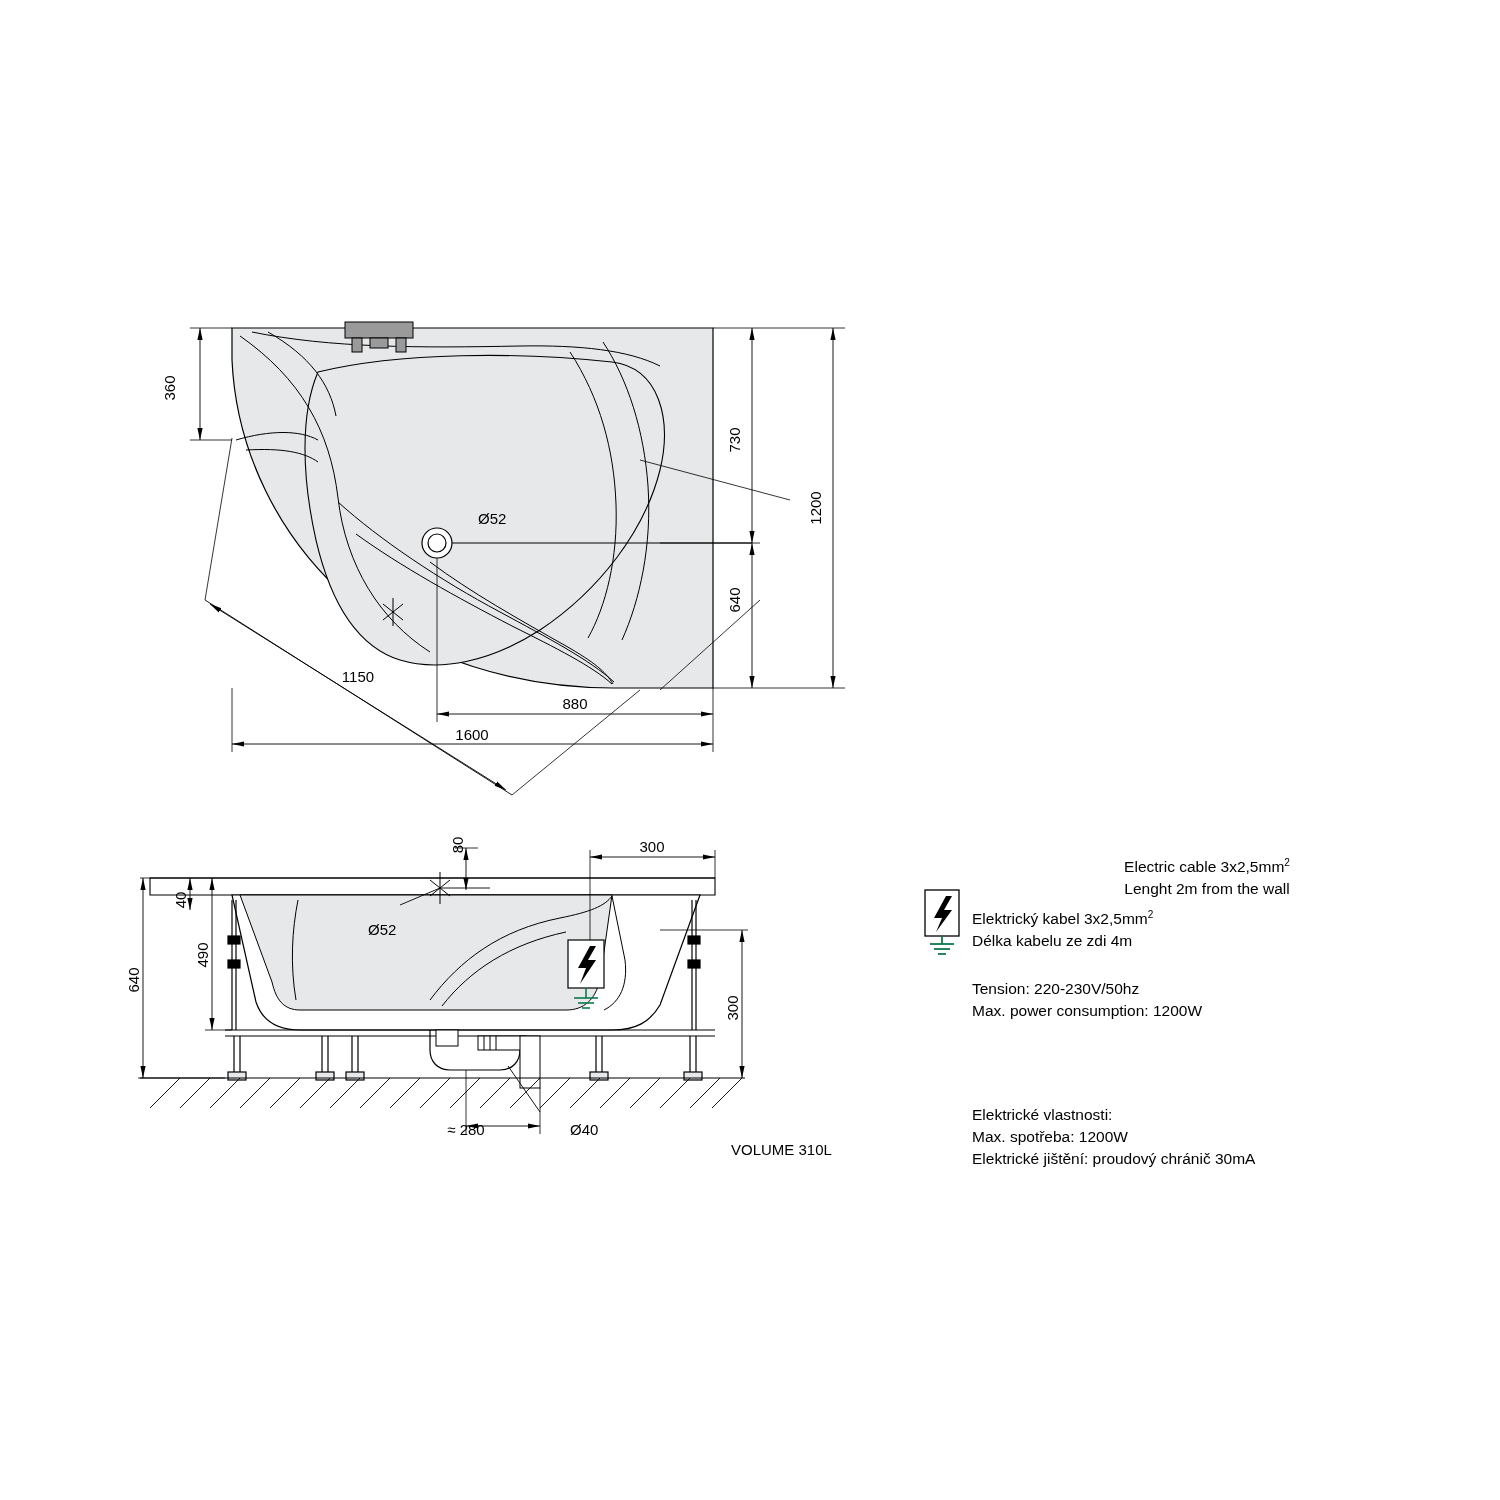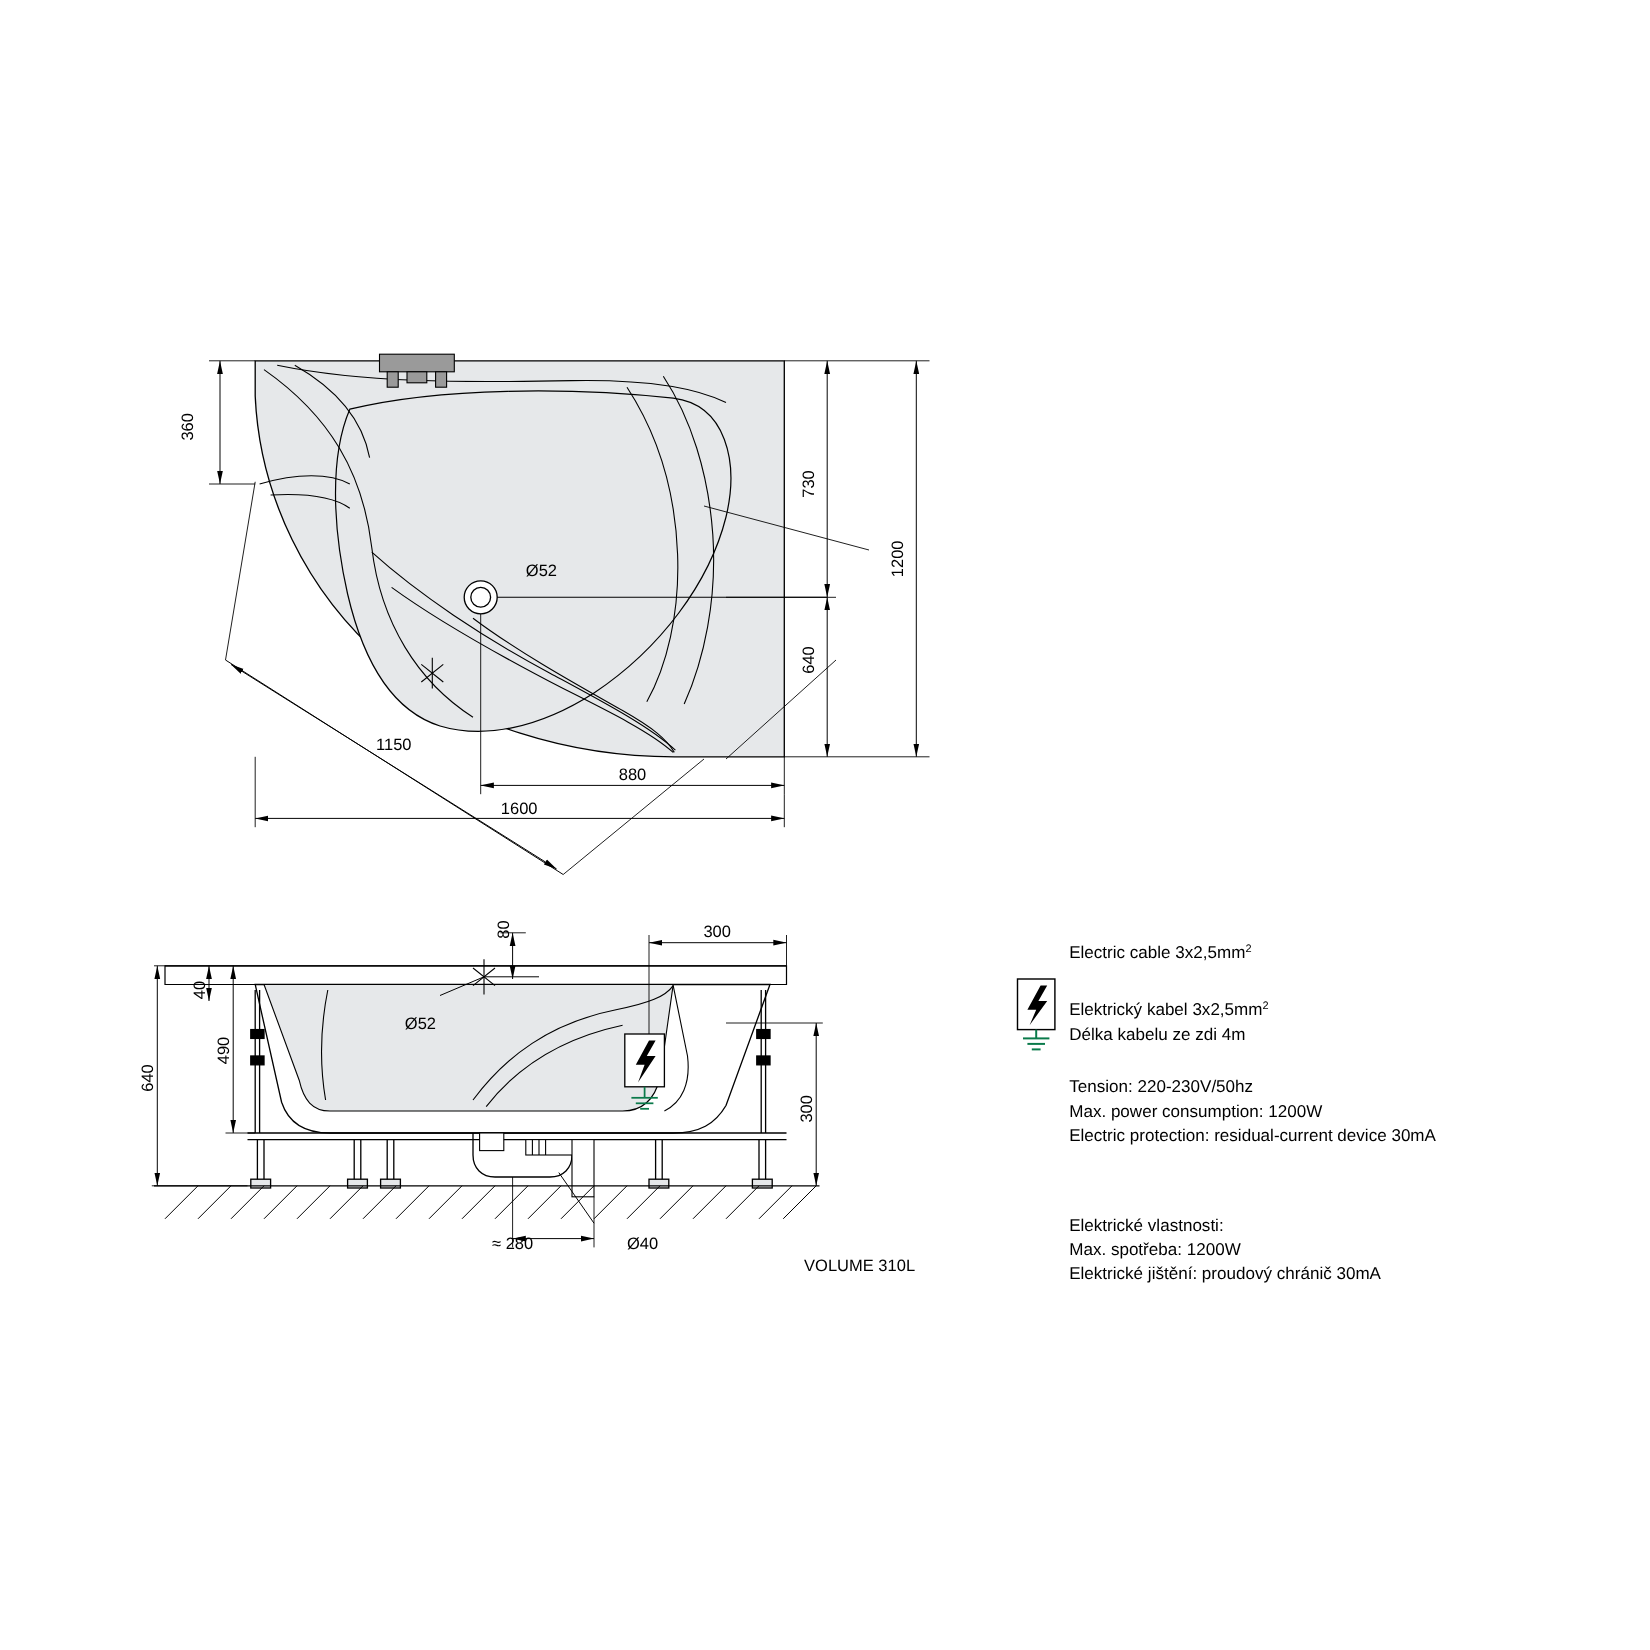--- a/index.html
+++ b/index.html
@@ -266,32 +266,32 @@
     <path d="M946,896 L934,918 L942,918 L936,932 L952,910 L944,910 L952,896 Z" fill="#000"></path>
     <g stroke="#0a7a4a" stroke-width="1.8">
       <line x1="942" y1="936" x2="942" y2="944"></line>
       <line x1="930" y1="944" x2="954" y2="944"></line>
       <line x1="934" y1="949" x2="950" y2="949"></line>
       <line x1="938" y1="954" x2="946" y2="954"></line>
     </g>
   </g>
 </svg>
 
-<div style="position:absolute; left:972px; top:852px; width:470px;">
+<div style="position:absolute; left:972px; top:852px; width:470px;text-align:center;">
   <div class="spec"><span>Electric cable 3x2,5mm</span><span class="sup">2</span></div>
+  <div class="spec">Lenght 2m from the wall</div>
 </div>
 
 <div style="position:absolute; left:972px; top:904px; width:470px;">
   <div class="spec"><span>Elektrický kabel 3x2,5mm</span><span class="sup">2</span></div>
   <div class="spec">Délka kabelu ze zdi 4m</div>
 </div>
 
 <div style="position:absolute; left:972px; top:978px; width:470px;">
   <div class="spec">Tension: 220-230V/50hz</div>
   <div class="spec">Max. power consumption: 1200W</div>
-  <div class="spec">Electric protection: residual-current device 30mA</div>
 </div>
 
 <div style="position:absolute; left:972px; top:1092px; width:470px;margin-top:12px;">
   <div class="spec">Elektrické vlastnosti:</div>
   <div class="spec">Max. spotřeba: 1200W</div>
   <div class="spec">Elektrické jištění: proudový chránič 30mA</div>
 </div>
 
 </body></html>

